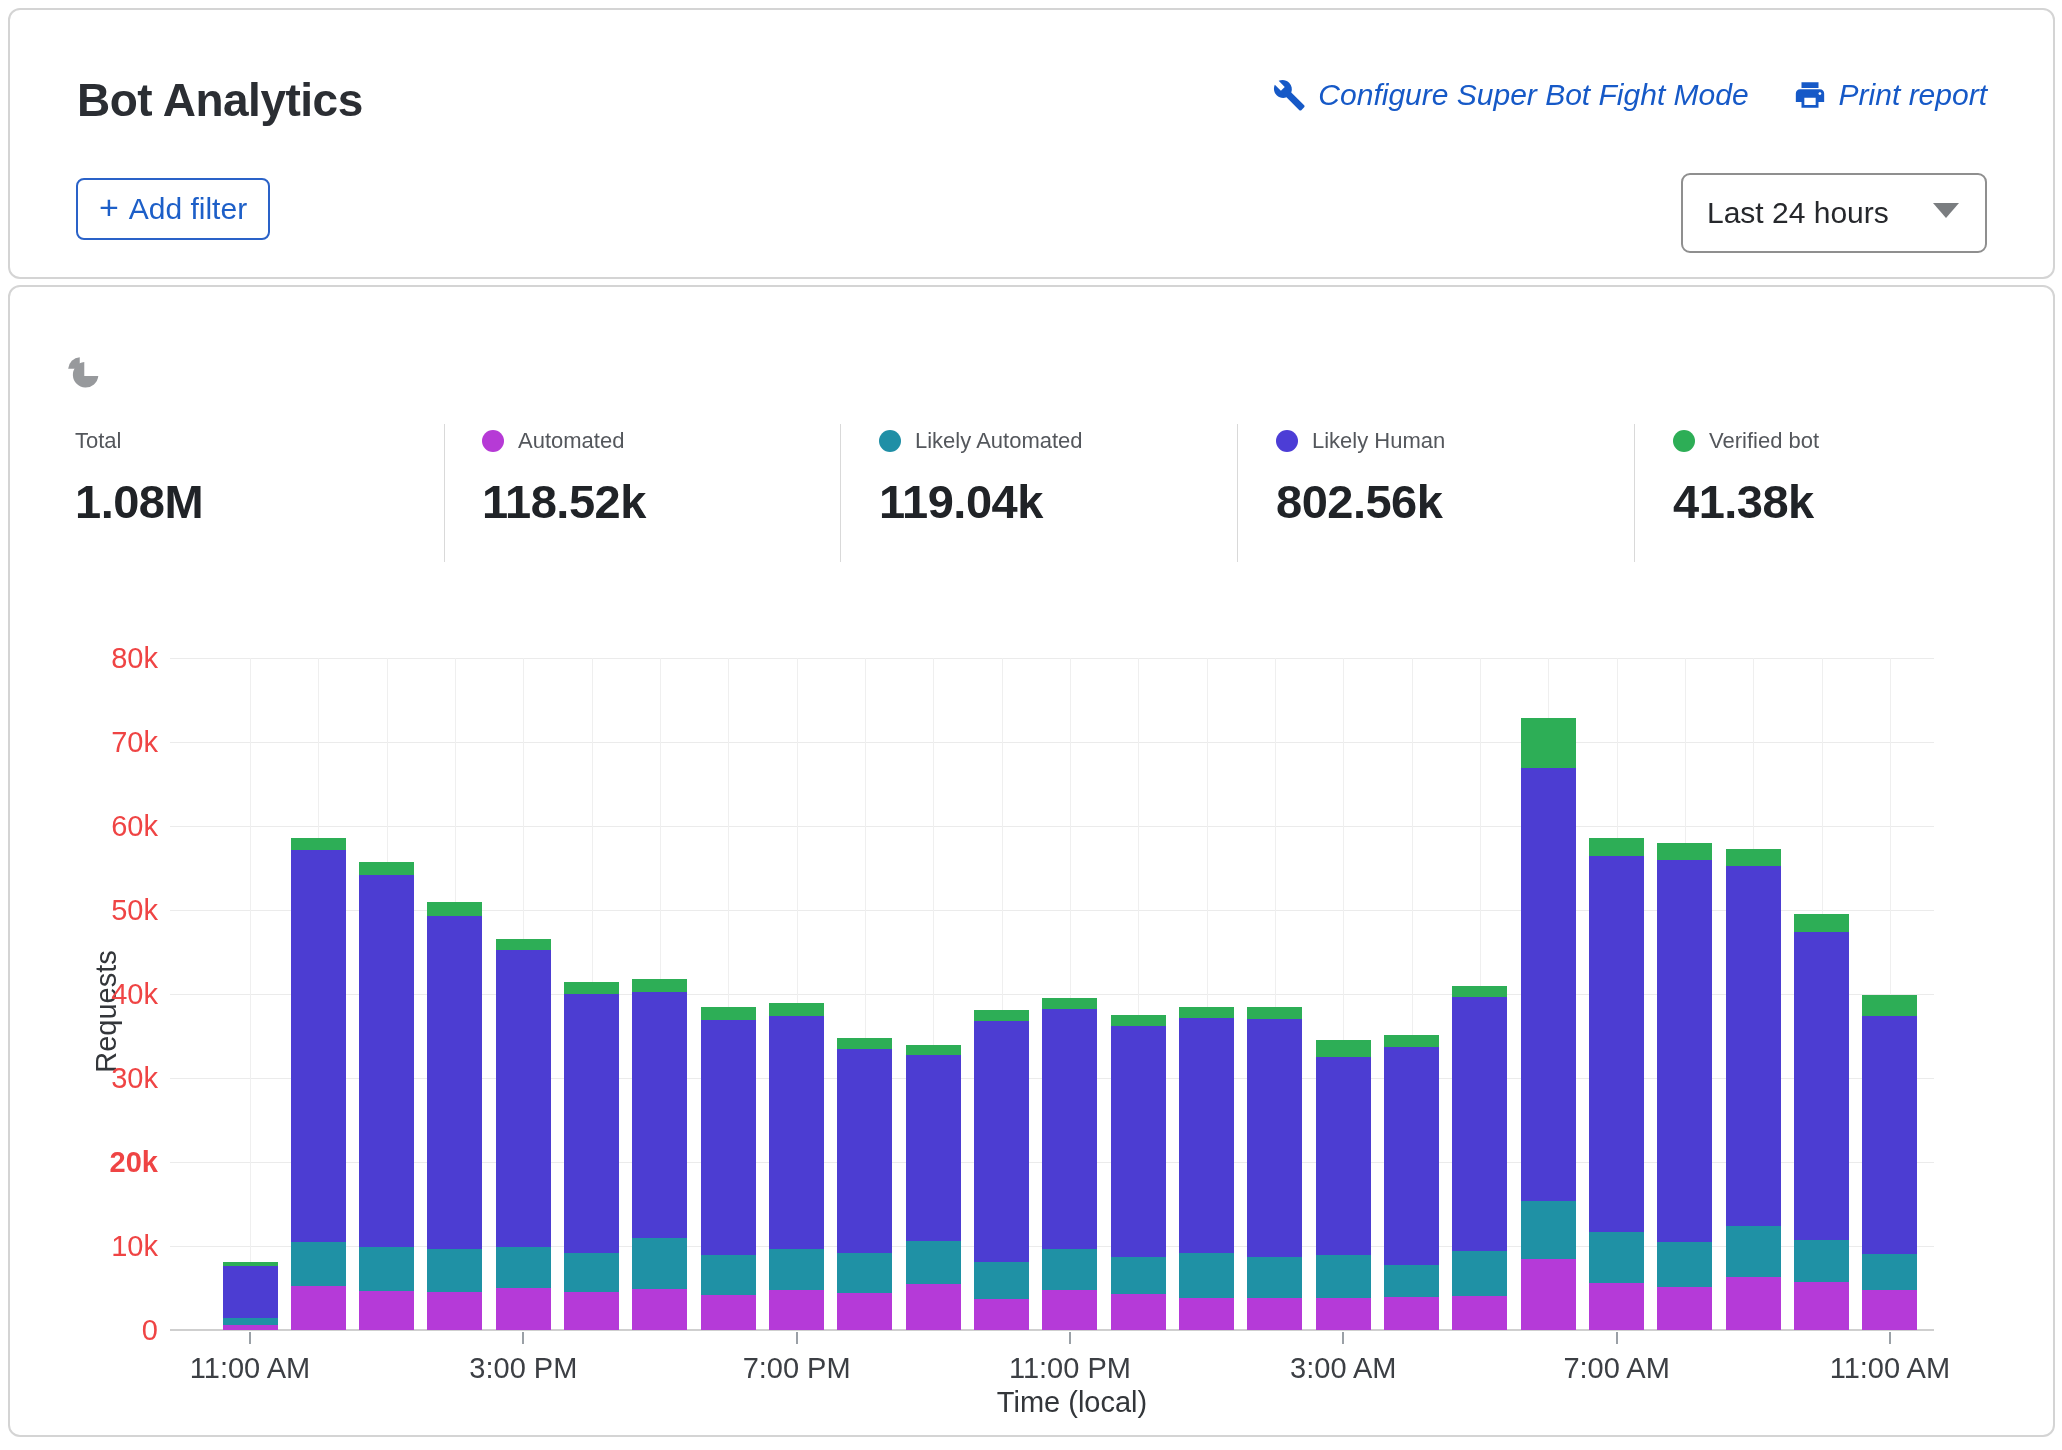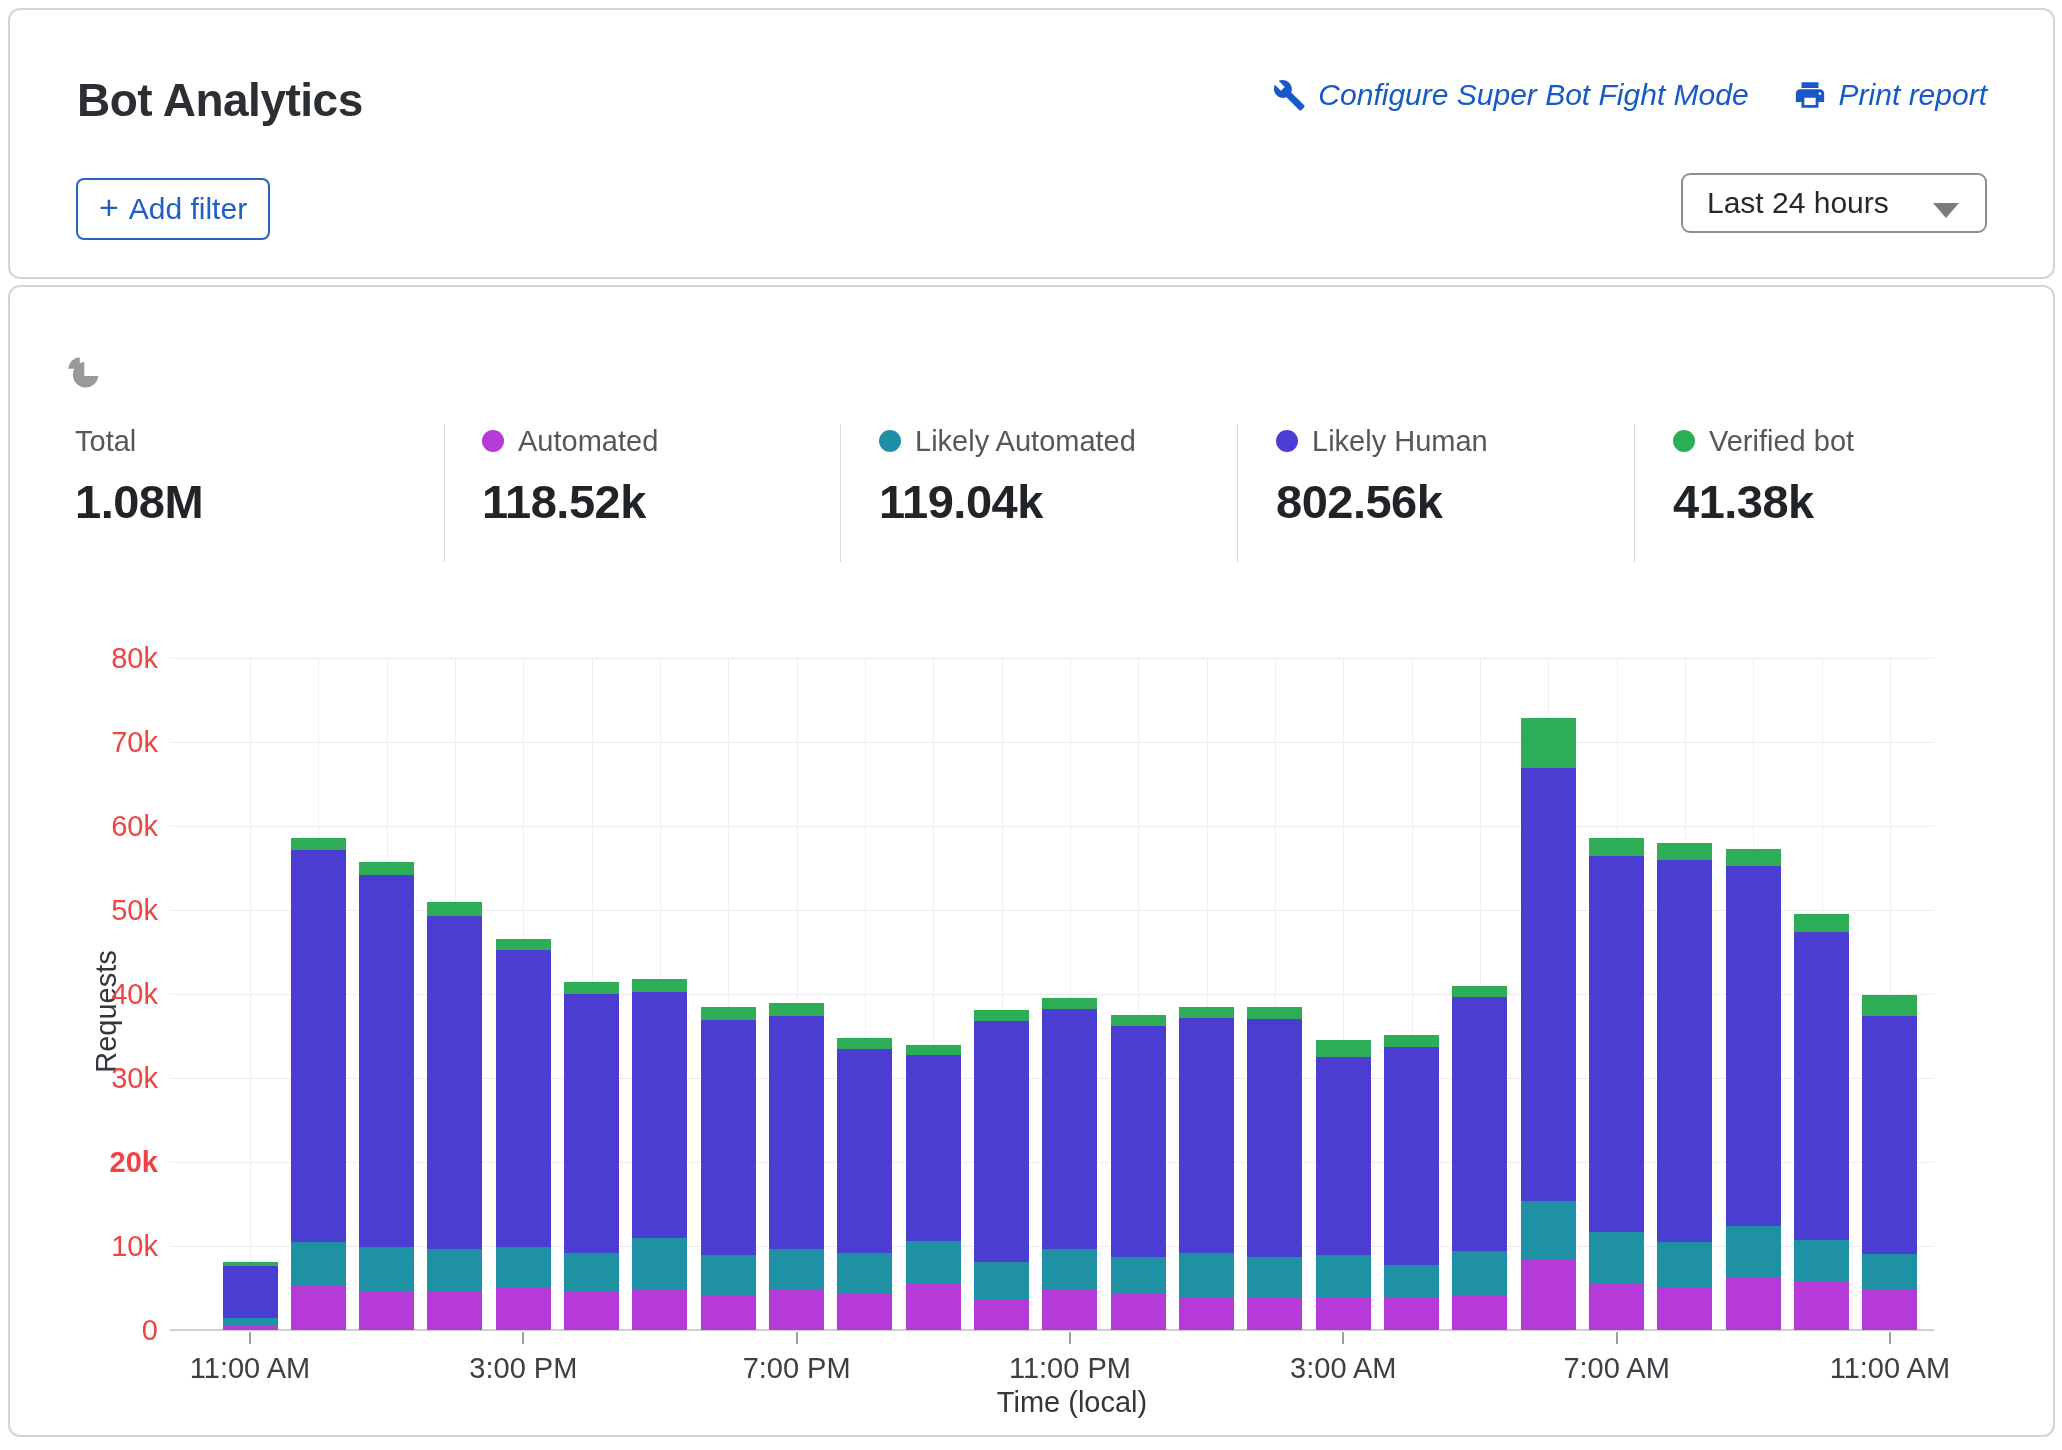--- a/index.html
+++ b/index.html
@@ -24,37 +24,37 @@
   .hlink { display:flex; align-items:center; gap:12px; color:#1659c7; font-size:30px; cursor:pointer; }
   .hlink svg { display:block; }
   .btn-add-filter {
     position:absolute; left:66px; top:168px; width:194px; height:62px;
     border:2px solid #2a62c8; border-radius:8px; background:#fff;
     color:#1d5fc8; font-size:30px; display:flex; align-items:center; justify-content:center; gap:10px;
     cursor:pointer;
   }
   .btn-add-filter .plus { font-size:34px; font-weight:400; margin-top:-3px; }
   .dropdown {
-    position:absolute; right:66px; top:163px; width:306px; height:60px;
+    position:absolute; right:66px; top:163px; width:306px; height:80px;
     border:2px solid #8f8f8f; border-radius:9px; background:#fff;
     display:flex; align-items:center; font-size:30px; color:#26282c; padding:0 24px; cursor:pointer;
   }
   .dropdown .caret {
     position:absolute; right:26px; top:28px; width:0; height:0;
     border-left:13px solid transparent; border-right:13px solid transparent; border-top:15px solid #7a7d80;
   }
 
   
   .section-title-row { position:absolute; left:67px; top:356px; display:flex; align-items:center; gap:18px; }
   .section-title { font-size:36px; font-weight:700; color:#2b2e33; }
   .stats-row { position:absolute; left:0; top:424px; width:2062px; height:140px; }
   .stat-col { position:absolute; top:0; }
   .stat-label-row { display:flex; align-items:center; gap:14px; height:34px; }
   .stat-dot { width:22px; height:22px; border-radius:50%; }
-  .stat-label { font-size:29px; color:#54575c; }
+  .stat-label { font-size:22px; color:#54575c; }
   .stat-value { font-size:47px; font-weight:700; color:#202327; margin-top:16px; letter-spacing:-0.5px; }
   .stat-divider { position:absolute; top:0; width:1px; height:138px; background:#d9d9d9; }
 
   
   #chart { position:absolute; left:0; top:0; width:2062px; height:1450px; pointer-events:none; }
   #plot { position:absolute; left:170px; top:658px; width:1764px; height:672px; }
   .hgrid { position:absolute; left:0; width:1764px; height:1px; background:#ebebeb; }
   .hgrid.zero { background:#cfcfcf; height:2px; }
   .vgrid { position:absolute; top:0; width:1px; height:672px; background:#efefef; }
   .bar { position:absolute; bottom:0; display:flex; flex-direction:column-reverse; pointer-events:auto; }

